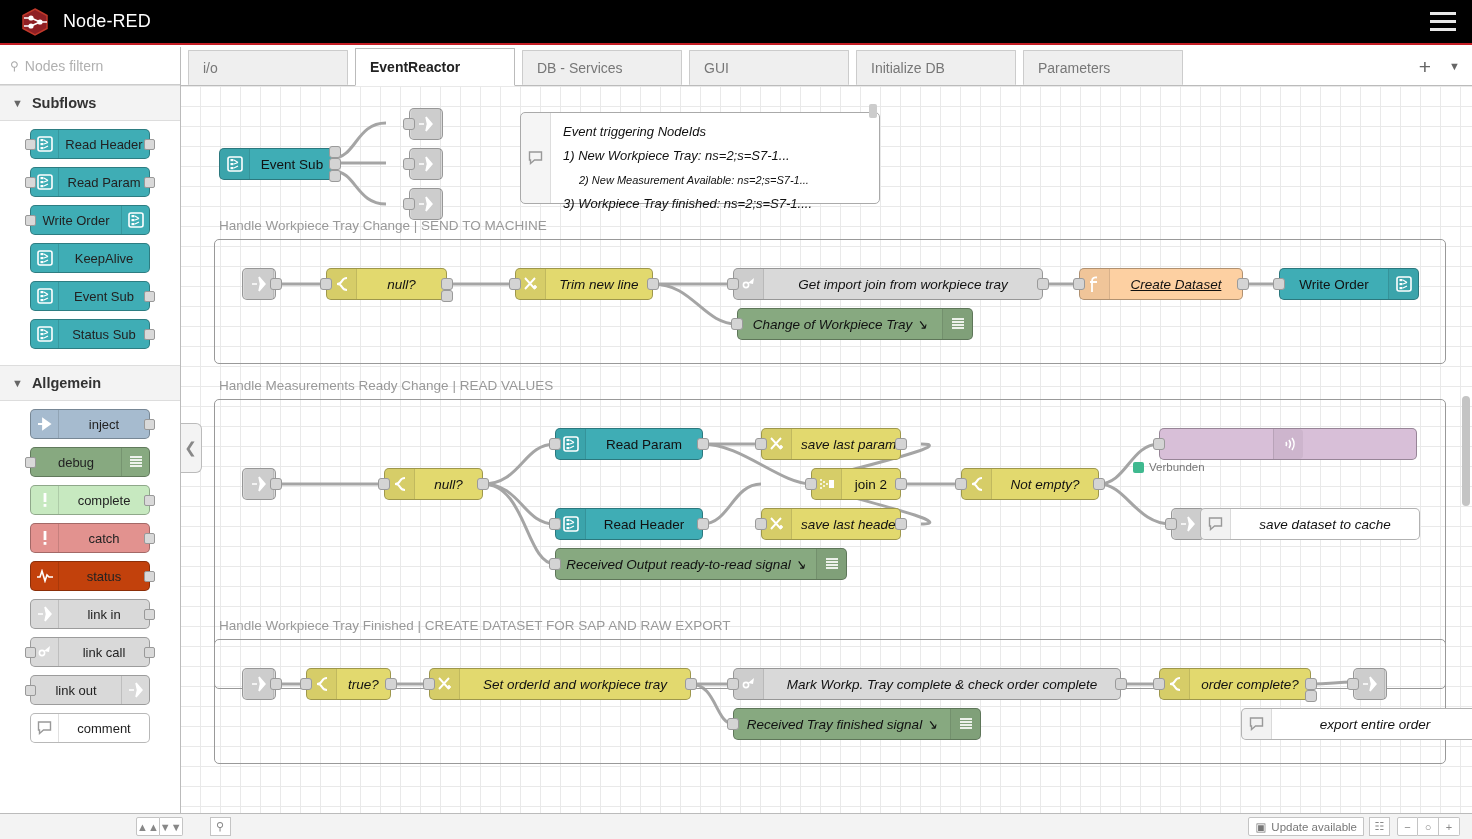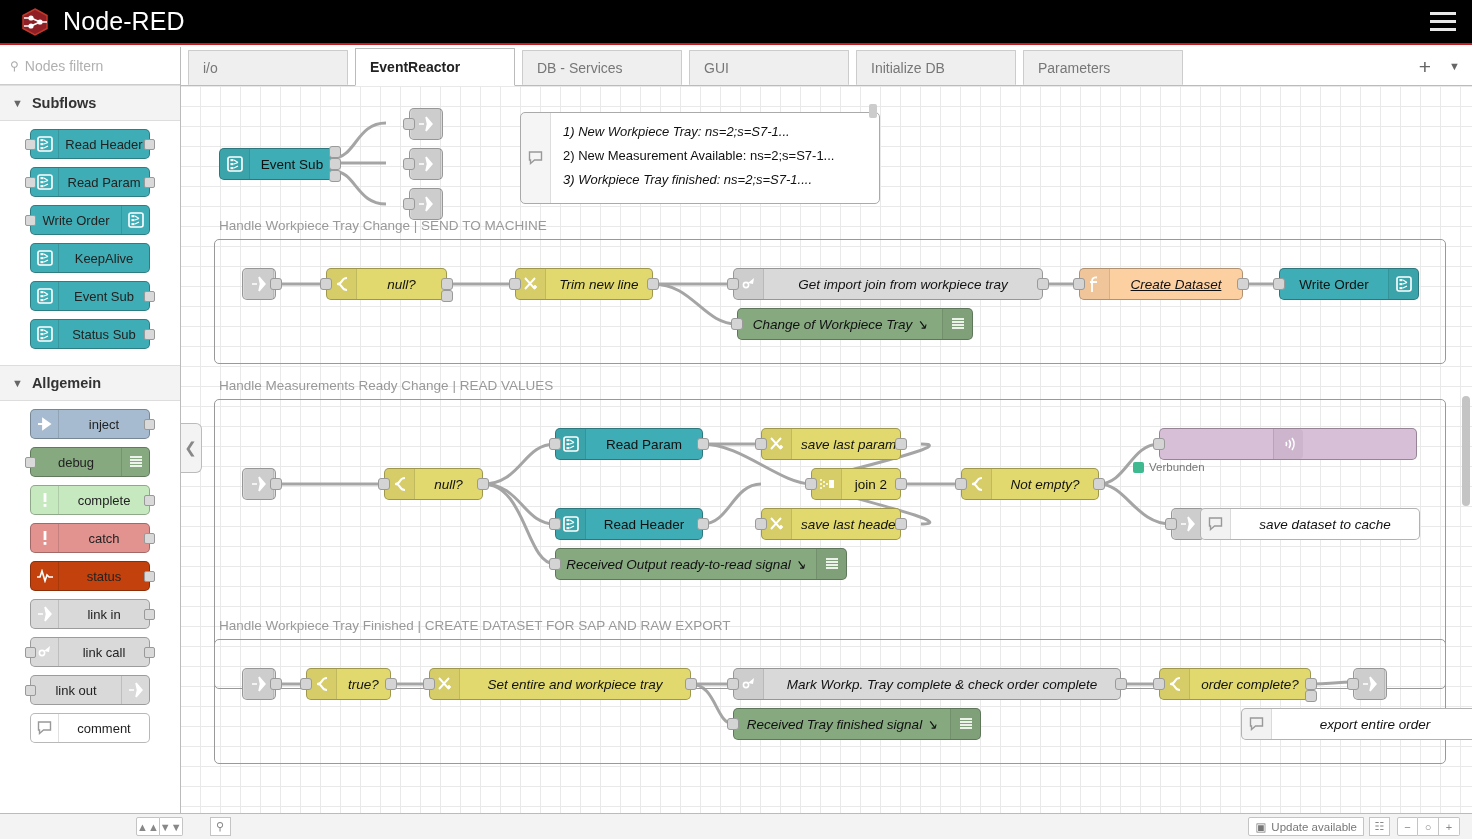--- a/index.html
+++ b/index.html
@@ -4,21 +4,21 @@
 <style>
   * { box-sizing: border-box; margin:0; padding:0; }
   html,body{ width:1472px; height:839px; overflow:hidden;
     font-family:"Liberation Sans", sans-serif; background:#fff; }
 
   
   #header{ position:absolute; left:0; top:0; width:1472px; height:45px;
     background:#000; border-bottom:2px solid #c41e25; display:flex; align-items:center; }
   #logo-wrap{ display:flex; align-items:center; margin-left:20px; }
   #logo-icon{ width:30px; height:30px; position:relative; }
-  #brand{ color:#fff; font-size:25px; margin-left:13px; letter-spacing:.1px; }
+  #brand{ color:#fff; font-size:18px; margin-left:13px; letter-spacing:.1px; }
   #header-right{ margin-left:auto; display:flex; align-items:center; }
   #deploy-btn{ display:flex; align-items:center; height:32px; background:#4d4d4d;
     border-radius:3px; color:#eee; font-size:13.5px; padding:0 0 0 8px; cursor:pointer; }
   #deploy-icon{ width:26px; height:20px; position:relative; opacity:.85; }
   #deploy-label{ margin:0 10px 0 8px; white-space:nowrap; }
   #deploy-caret{ width:28px; height:32px; border-left:1px solid #666;
     display:flex; align-items:center; justify-content:center; }
   #deploy-caret i{ border-left:5px solid transparent; border-right:5px solid transparent;
     border-top:6px solid #bbb; display:block; }
   #hamburger{ width:46px; height:45px; display:flex; flex-direction:column;
@@ -462,22 +462,23 @@
           </svg>
         </span>
       </div>
       <div style="position: absolute; left: 339px; top: 26px; width: 360px; height: 92px; background: rgb(255, 255, 255); border: 1px solid rgb(170, 170, 170); border-radius: 5px; display: flex; align-items: stretch;">
         <div style="width:30px;background:rgba(0,0,0,.04);border-right:1px solid #ddd;border-radius:4px 0 0 4px;display:flex;align-items:center;justify-content:center;">
           <svg width="16" height="14" viewBox="0 0 16 14">
             <path d="M2,1 H14 V9 H7 L3,12.5 V9 H2 Z" fill="none" stroke="#999" stroke-width="1.4" transform="translate(-0.5,0)"></path>
           </svg>
         </div>
         <div style="padding:7px 0 0 12px;">
+          <div style="font-style:italic;font-size:13px;color:#111;line-height:24px;white-space:nowrap;">Event triggering NodeIds</div>
           <div style="font-style:italic;font-size:13px;color:#111;line-height:24px;white-space:nowrap;">1) New Workpiece Tray: ns=2;s=S7-1...</div>
-          <div style="font-size:13px;color:#111;line-height:24px;white-space:nowrap;">2) New Measurement Available: ns=2;s=S7-1...</div>
+          <div style="font-style:italic;font-size:11px;color:#111;line-height:24px;white-space:nowrap;margin-left:16px;">2) New Measurement Available: ns=2;s=S7-1...</div>
           <div style="font-style:italic;font-size:13px;color:#111;line-height:24px;white-space:nowrap;">3) Workpiece Tray finished: ns=2;s=S7-1....</div>
         </div>
       </div>
       <div style="position: absolute; left: 688px; top: 18px; width: 8px; height: 14px; background: rgb(204, 204, 204); border-radius: 2px;"></div>
       <div class="grp" style="left: 33px; top: 153px; width: 1232px; height: 125px;">
         <span class="grp-label">Handle Workpiece Tray Change | SEND TO MACHINE</span>
       </div>
       <div class="n grey small" style="left: 61px; top: 182px; width: 34px;">
         <span class="p" style="right:-7px;top:9px;"></span>
         <span class="ic l">
@@ -721,21 +722,21 @@
       </div>
       <div class="n chg" style="left: 248px; top: 582px; width: 262px;">
         <span class="p" style="left:-7px;top:9px;"></span>
         <span class="p" style="right:-7px;top:9px;"></span>
         <span class="ic l">
           <svg width="16" height="16" viewBox="0 0 16 16">
             <path d="M2,2 L12,13 M12,2 L2,13" stroke="#fff" stroke-width="1.9"></path>
             <path d="M10,11 L14,11 M12,9 L12,13" stroke="#fff" stroke-width="1.6"></path>
           </svg>
         </span>
-        <span class="t">Set entire and workpiece tray</span>
+        <span class="t">Set orderId and workpiece tray</span>
       </div>
       <div class="n grey" style="left: 552px; top: 582px; width: 388px;">
         <span class="p" style="left:-7px;top:9px;"></span>
         <span class="p" style="right:-7px;top:9px;"></span>
         <span class="ic l">
           <svg width="16" height="16" viewBox="0 0 16 16">
             <circle cx="5" cy="9" r="2.6" fill="none" stroke="#fff" stroke-width="1.6"></circle>
             <path d="M7,7 L13,2 L12,8 Z" fill="#fff"></path>
           </svg>
         </span>

